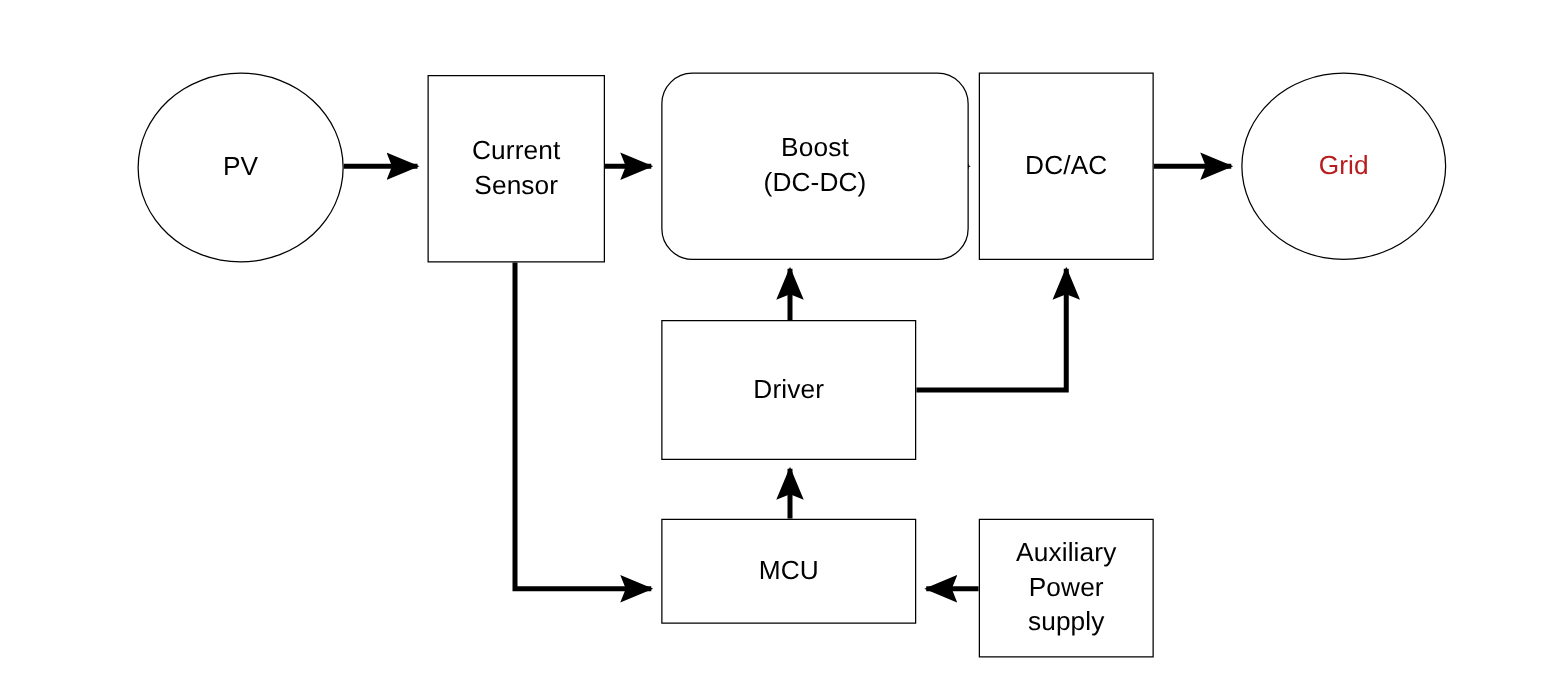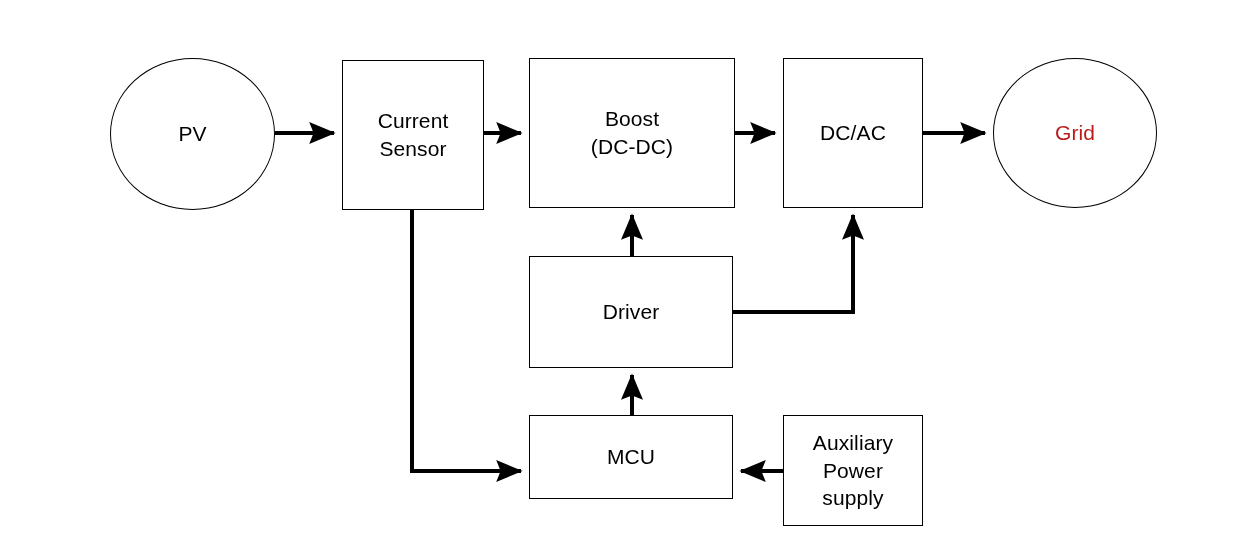--- a/index.html
+++ b/index.html
@@ -78,21 +78,21 @@
   </svg>
 
   <div id="node-layer">
       <div class="node ellipse" style="left: 110px; top: 58px; width: 165px; height: 152px; border-color: rgb(0, 0, 0); color: rgb(0, 0, 0);">
         <span class="node-label">PV</span>
       </div>
       <div class="node box" style="left: 342px; top: 60px; width: 142px; height: 150px; border-color: rgb(0, 0, 0); color: rgb(0, 0, 0);">
         <span class="node-label">Current
 Sensor</span>
       </div>
-      <div class="node box" style="left: 529px; top: 58px; width: 206px; height: 150px; border-color: rgb(0, 0, 0); color: rgb(0, 0, 0);">
+      <div class="node box" style="left: 529px; top: 58px; width: 246px; height: 150px; border-color: rgb(0, 0, 0); color: rgb(0, 0, 0); border-radius: 25px;">
         <span class="node-label">Boost
 (DC-DC)</span>
       </div>
       <div class="node box" style="left: 783px; top: 58px; width: 140px; height: 150px; border-color: rgb(0, 0, 0); color: rgb(0, 0, 0);">
         <span class="node-label">DC/AC</span>
       </div>
       <div class="node ellipse" style="left: 993px; top: 58px; width: 164px; height: 150px; border-color: rgb(0, 0, 0); color: #b91c1c;">
         <span class="node-label">Grid</span>
       </div>
       <div class="node box" style="left: 529px; top: 256px; width: 204px; height: 112px; border-color: rgb(0, 0, 0); color: #000000;">

